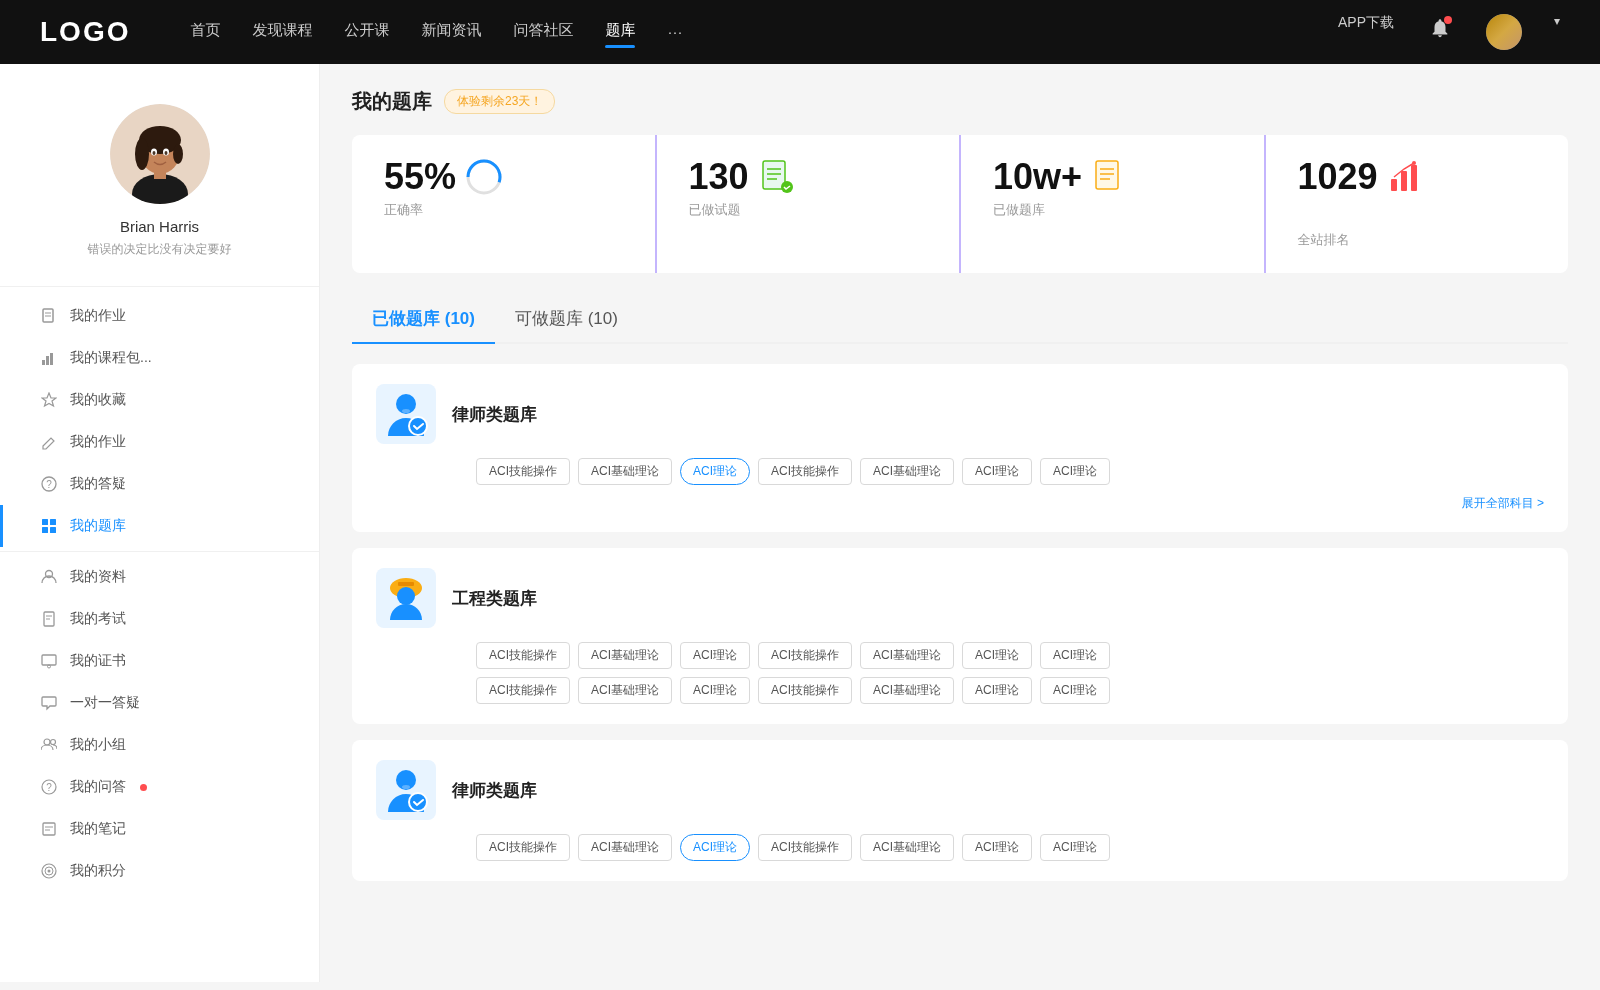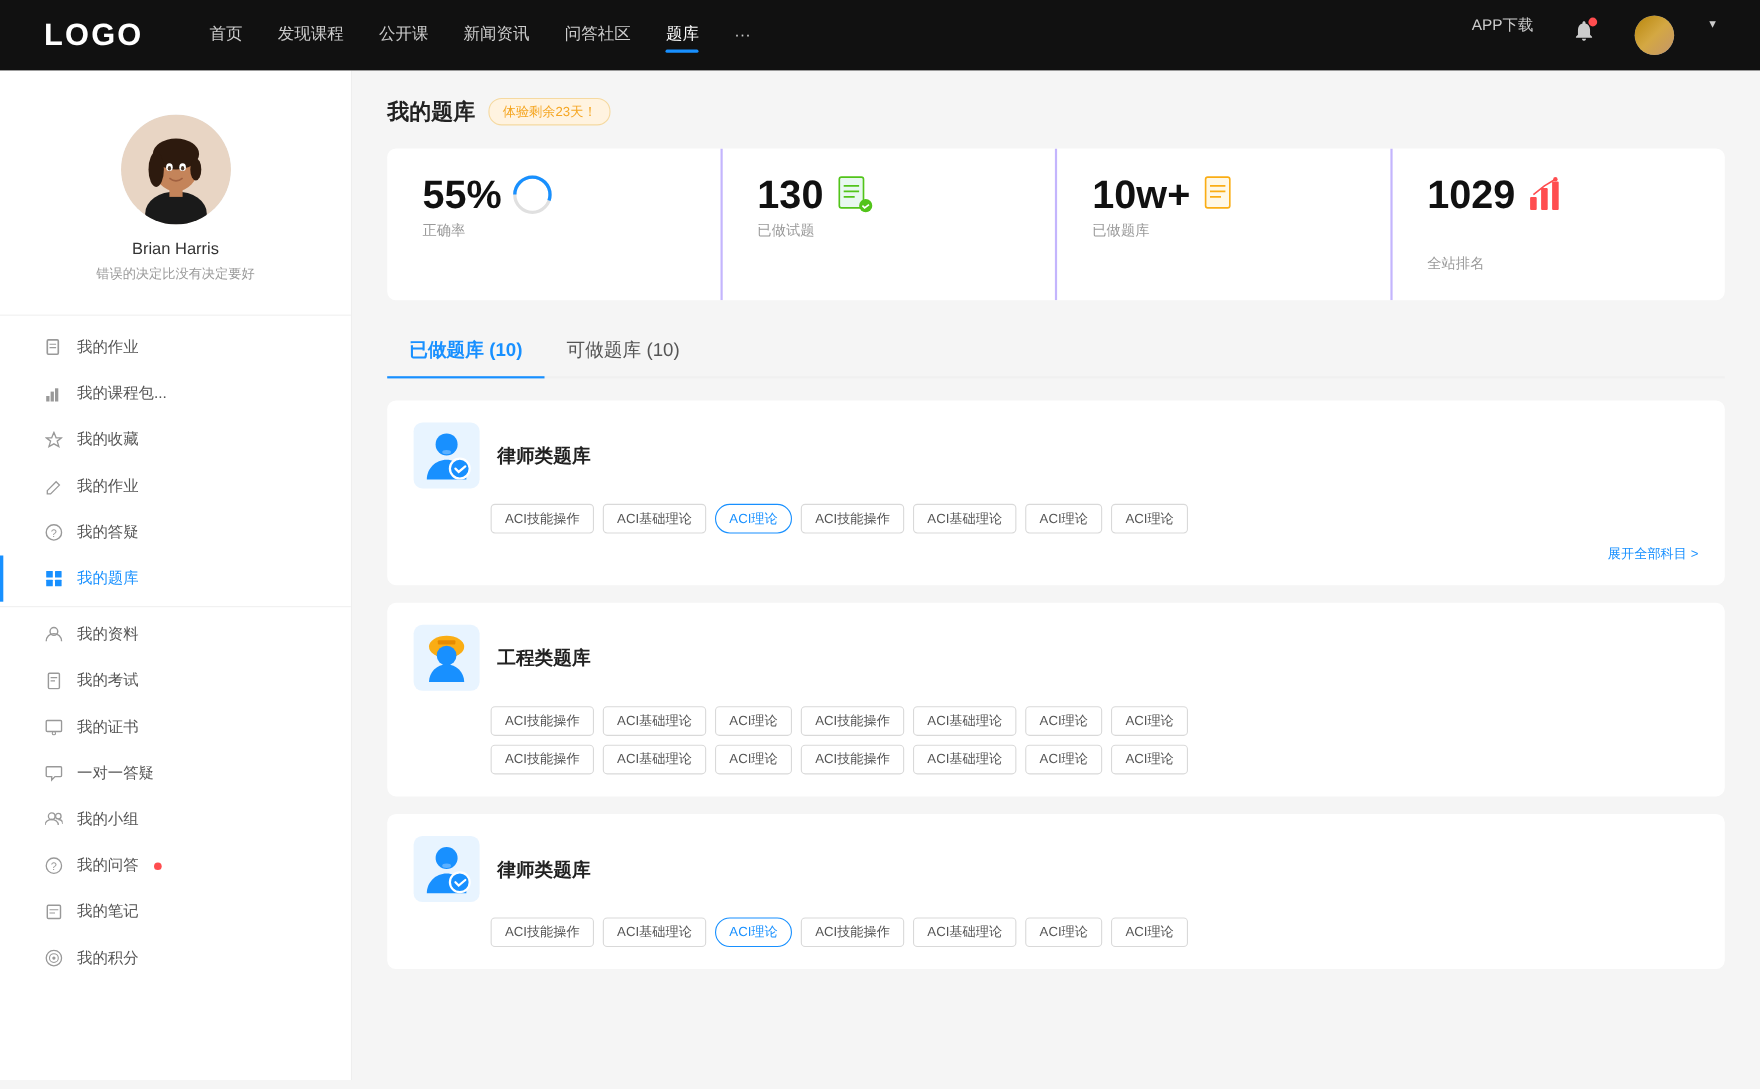--- a/index.html
+++ b/index.html
@@ -315,21 +315,21 @@
     }
     .qbank-title {
       font-size: 17px;
       font-weight: 600;
       color: #222;
     }
     .qbank-tags {
       display: flex;
       flex-wrap: wrap;
       gap: 8px;
-      margin-left: 70px;
+      margin-left: 100px;
     }
     .qbank-tag {
       border: 1px solid #d9d9d9;
       border-radius: 4px;
       padding: 4px 12px;
       font-size: 12px;
       color: #555;
       cursor: pointer;
       background: #fff;
     }

